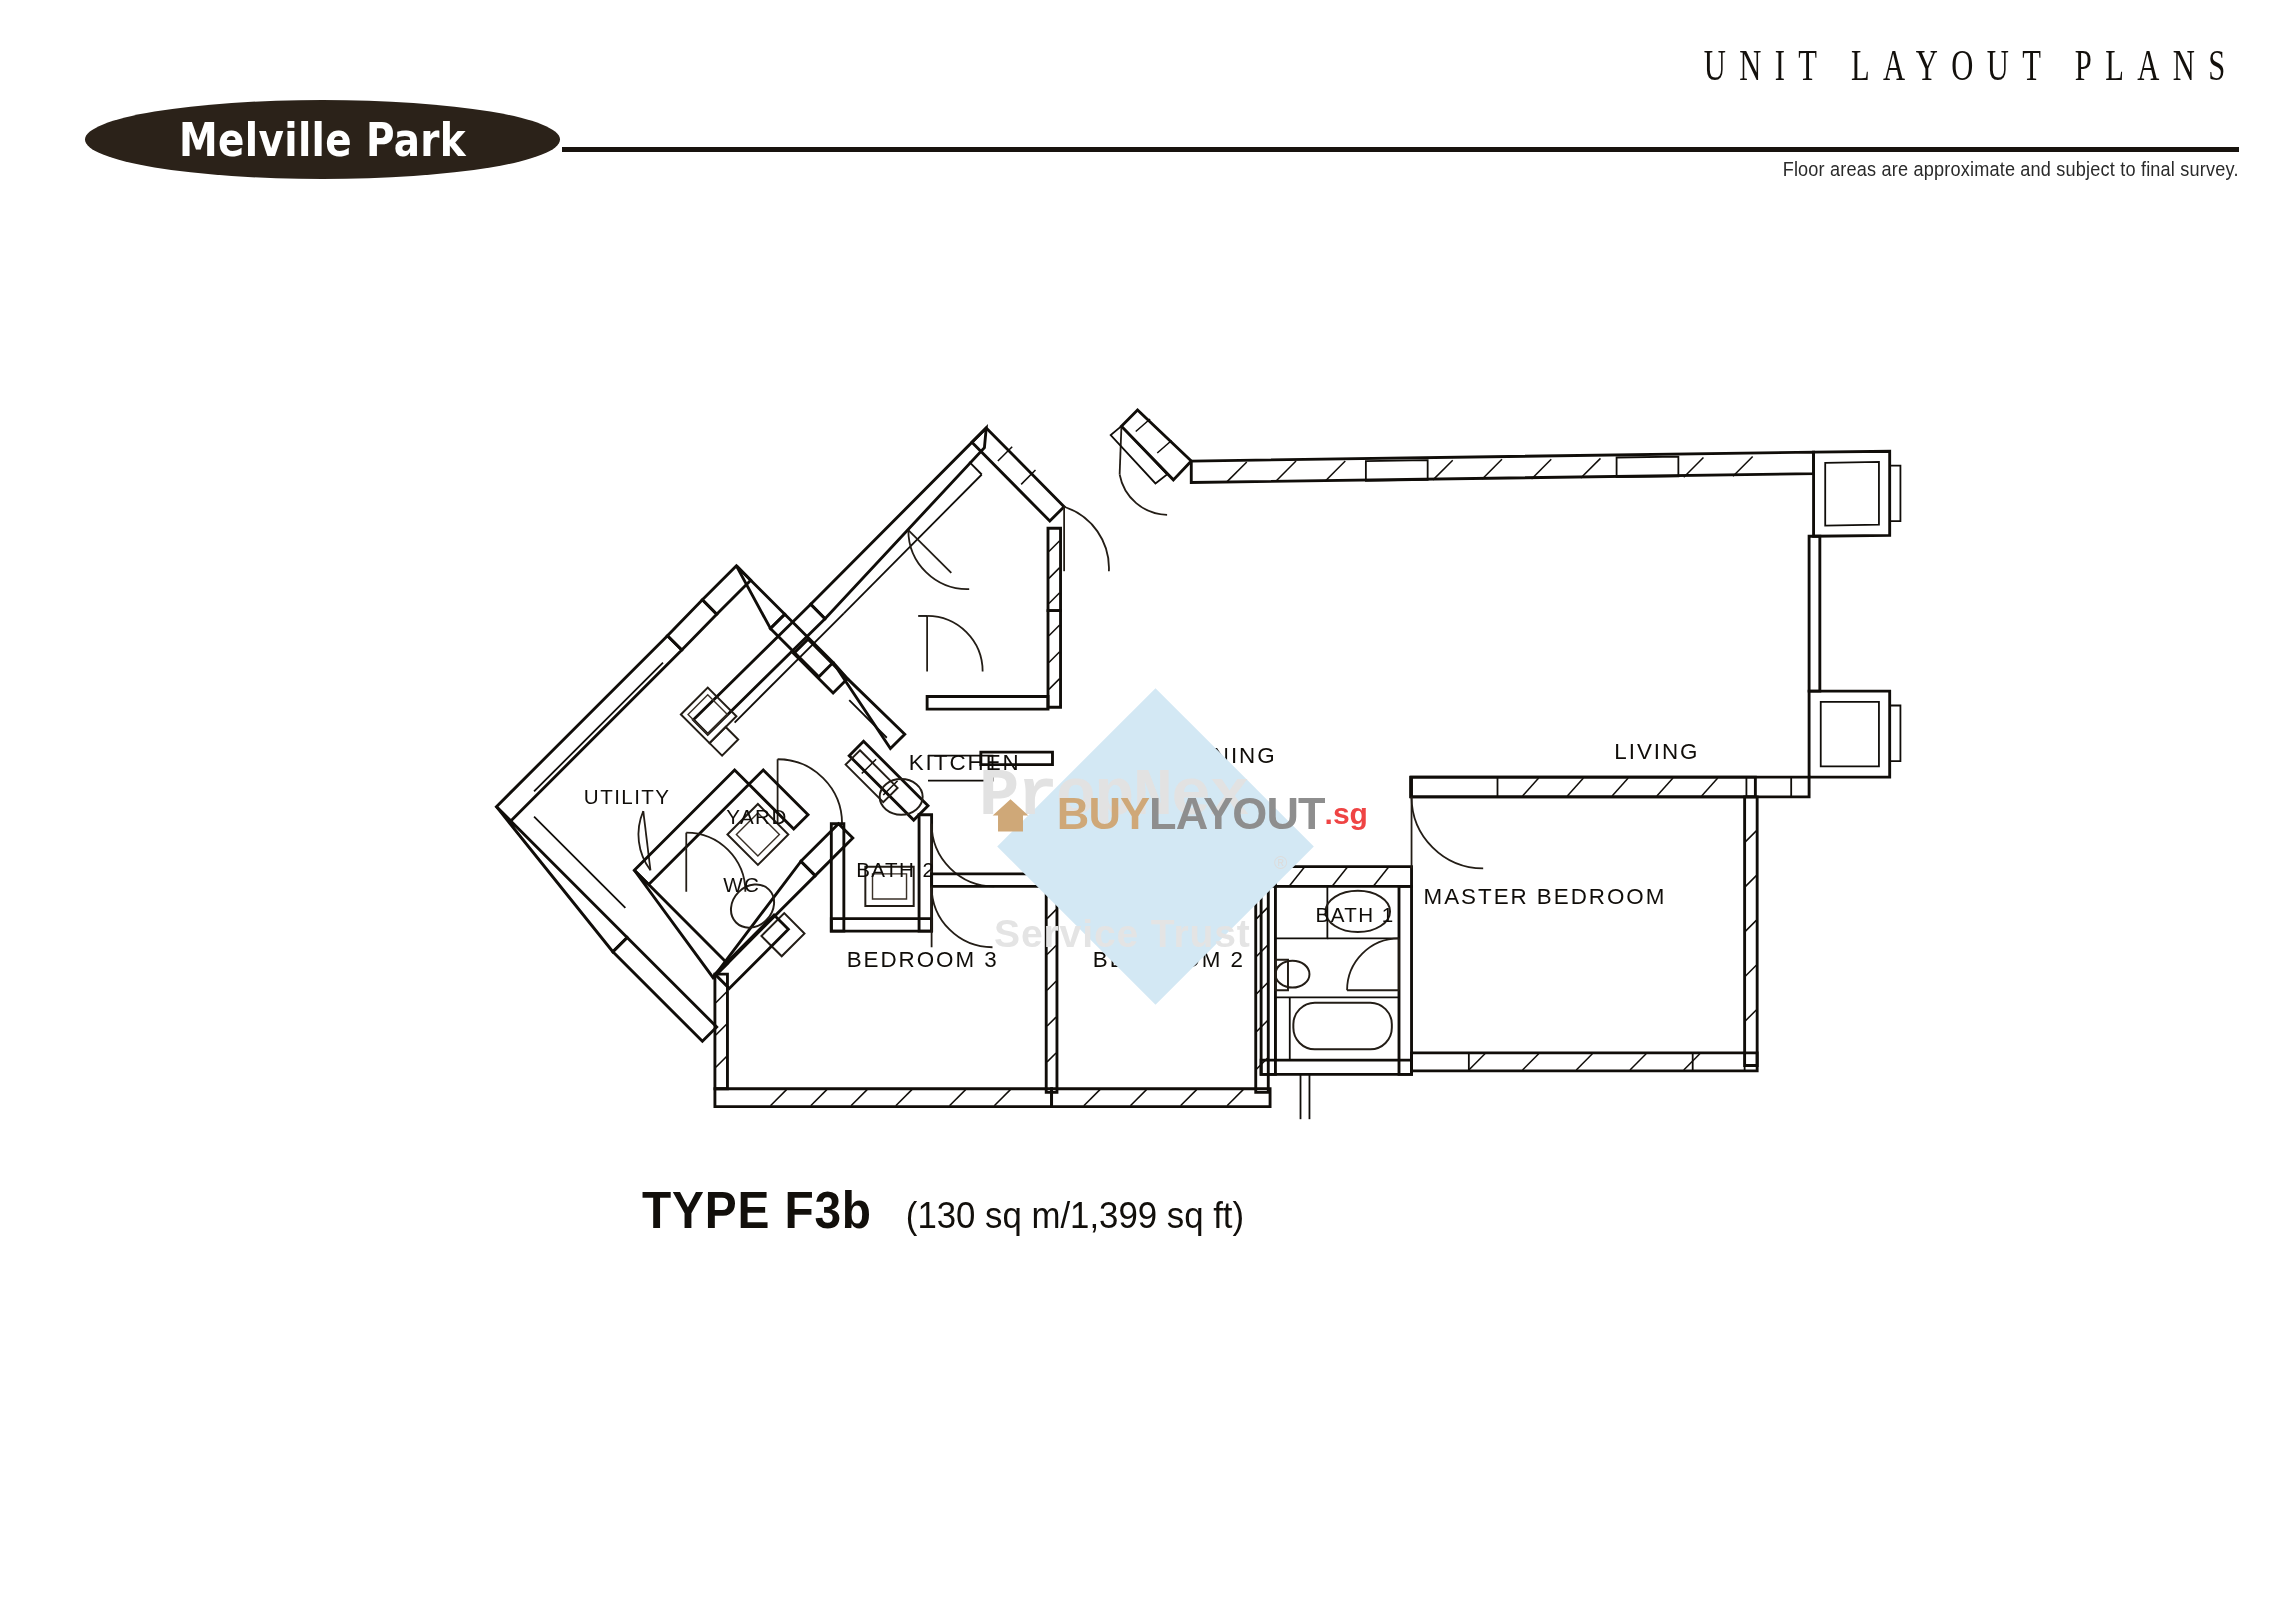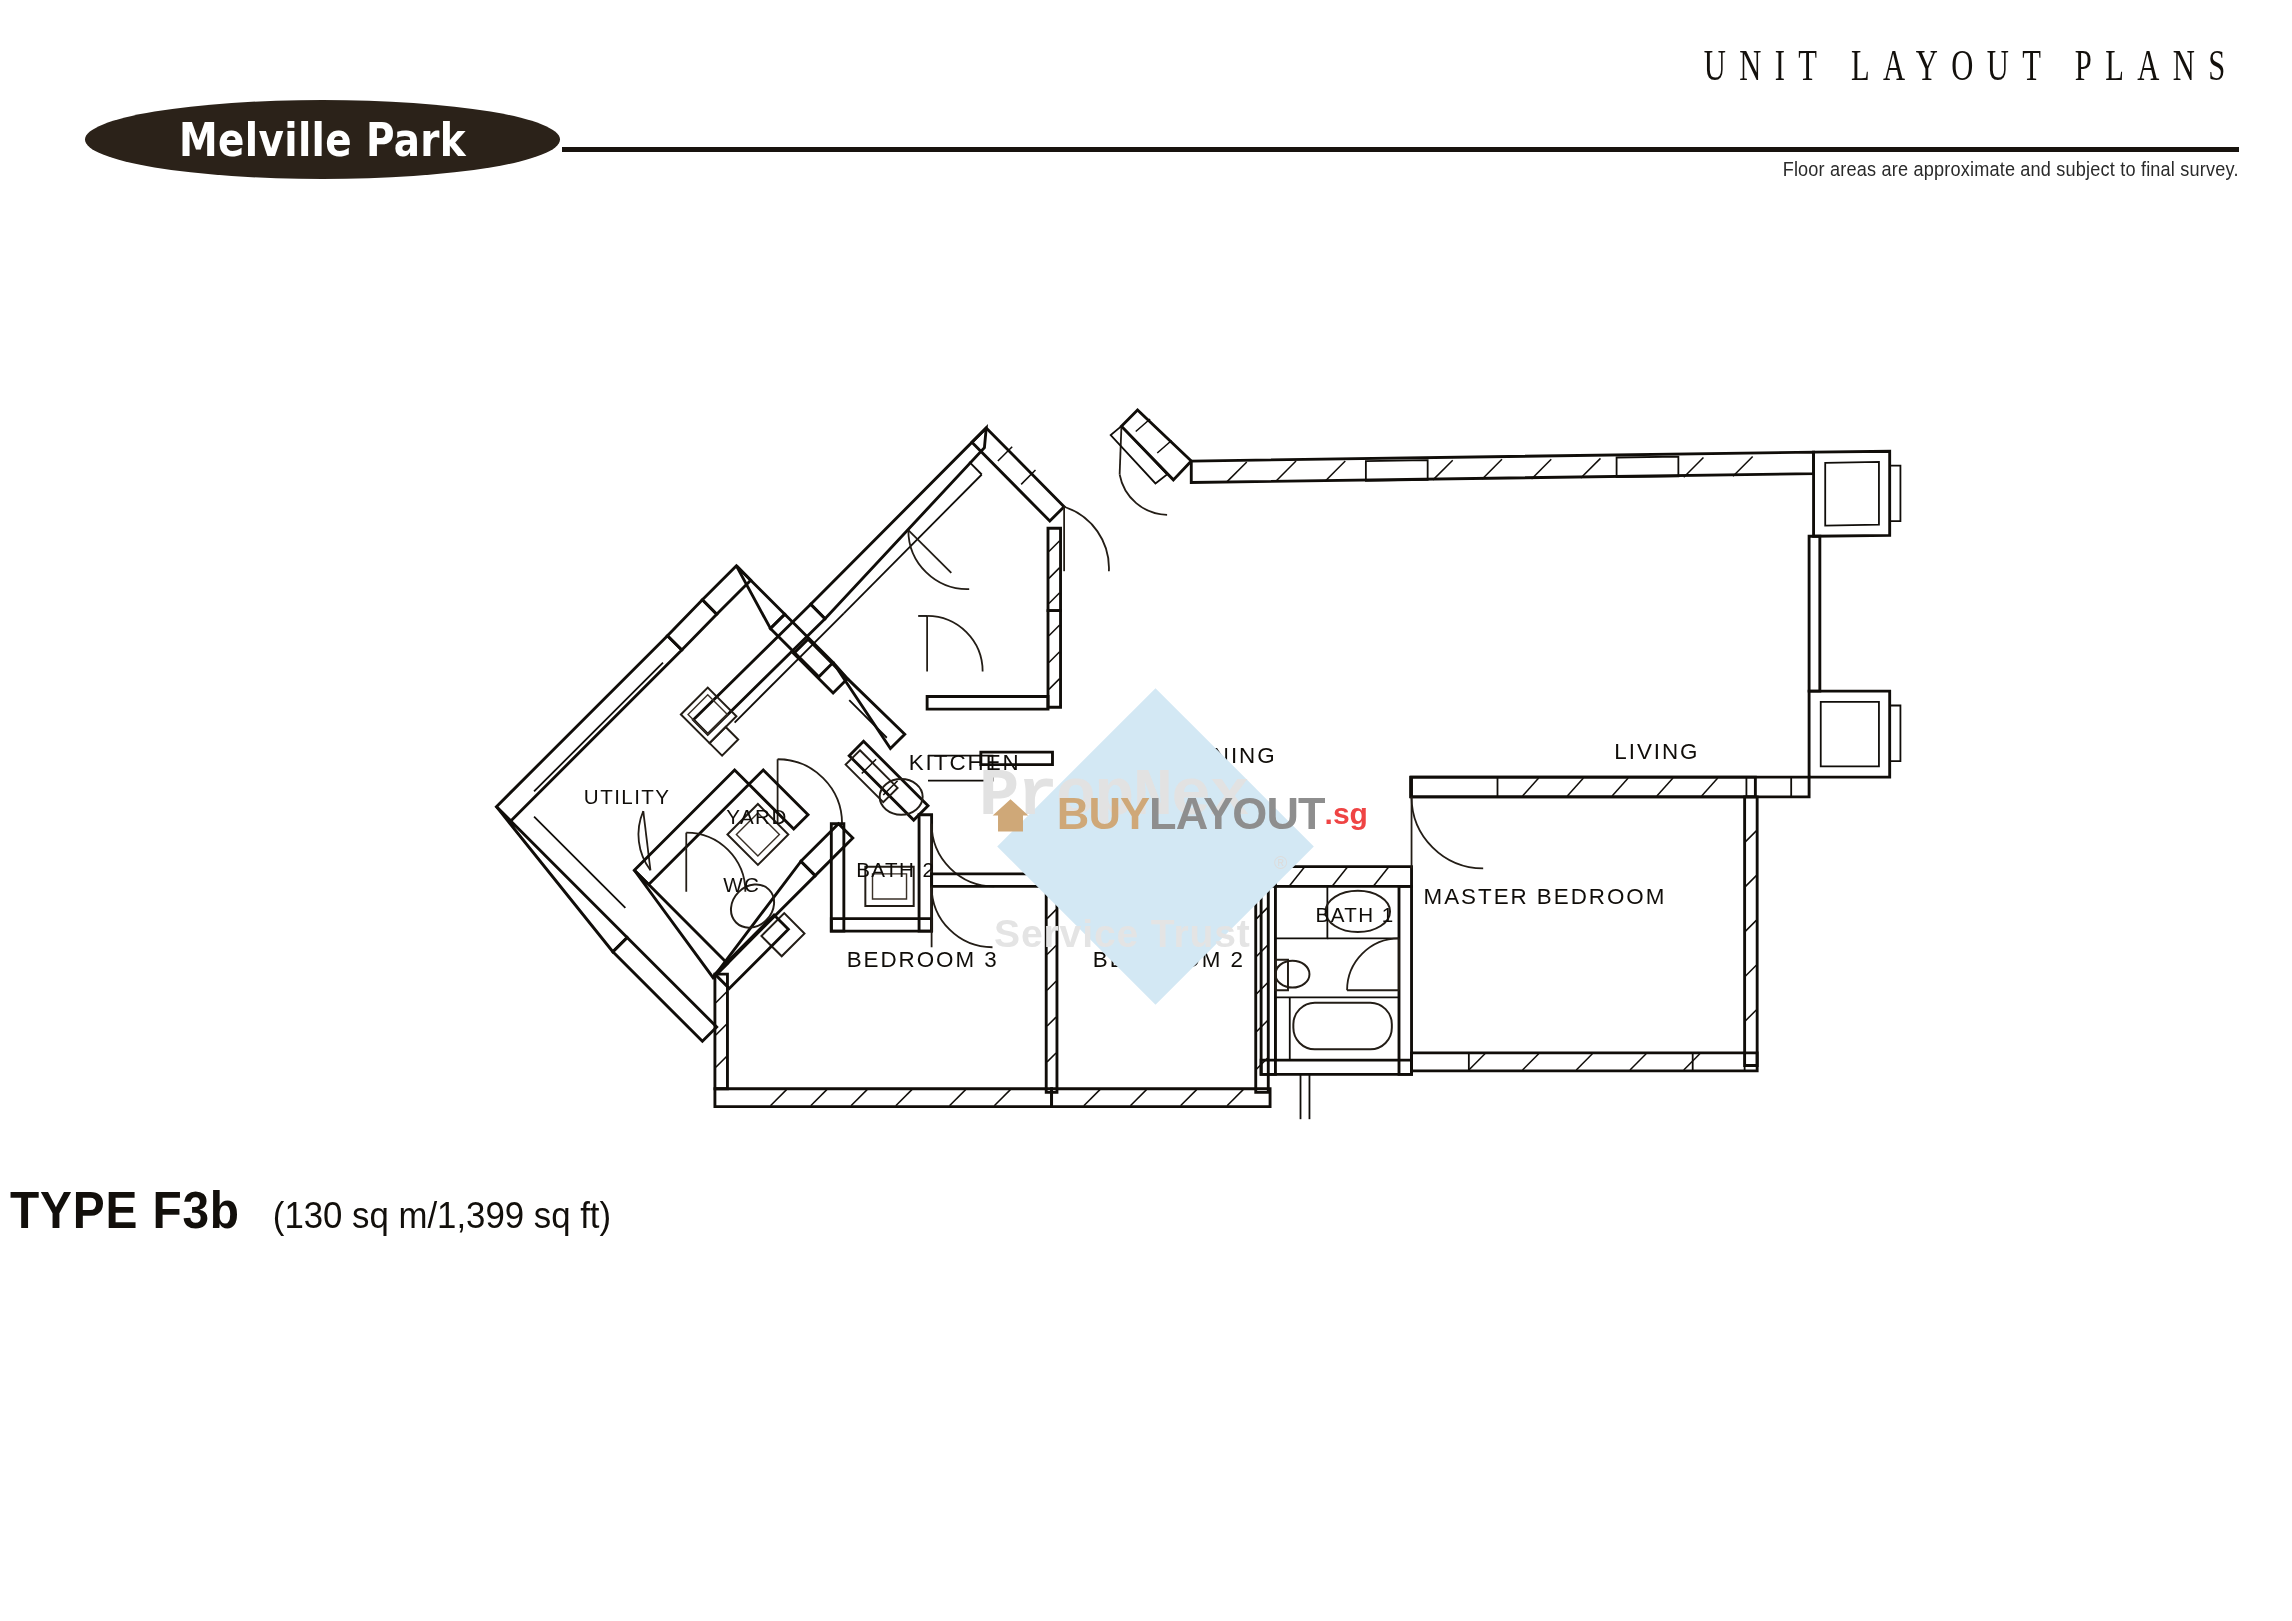--- a/index.html
+++ b/index.html
@@ -194,20 +194,21 @@
     color: #dcdcdc;
     pointer-events: none;
   }
 
   
   #caption {
     position: absolute;
     left: 0;
     top: 1180px;
     width: 1887px;
+    text-align: center;
     white-space: nowrap;
   }
   #caption .type {
     font-family: "Liberation Sans Narrow", "Liberation Sans", sans-serif;
     font-weight: bold;
     font-size: 52px;
     color: #120f0b;
     letter-spacing: 0.9px;
     transform: scaleX(0.92);
     display: inline-block;

